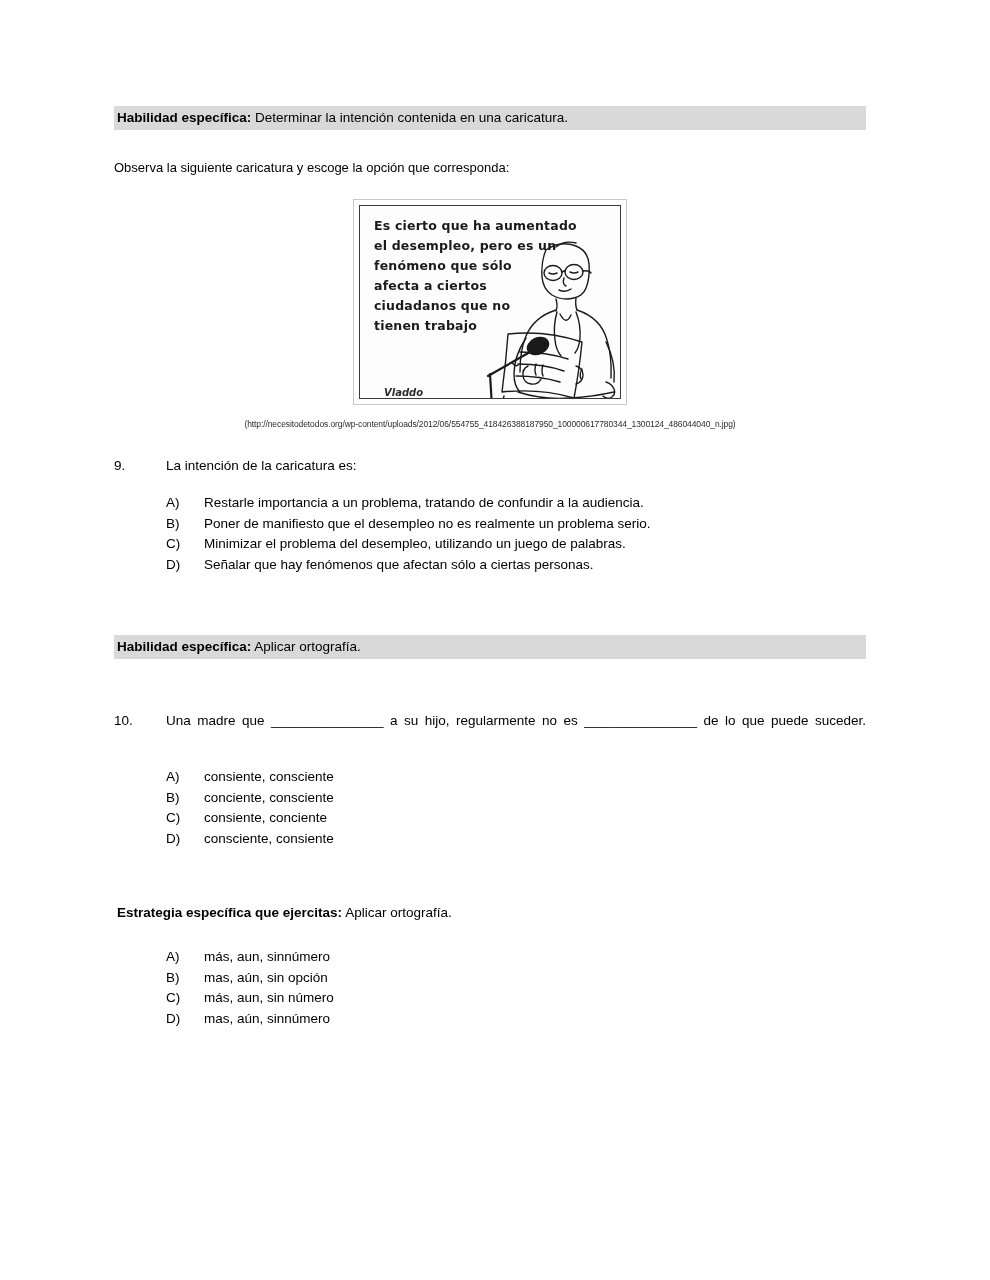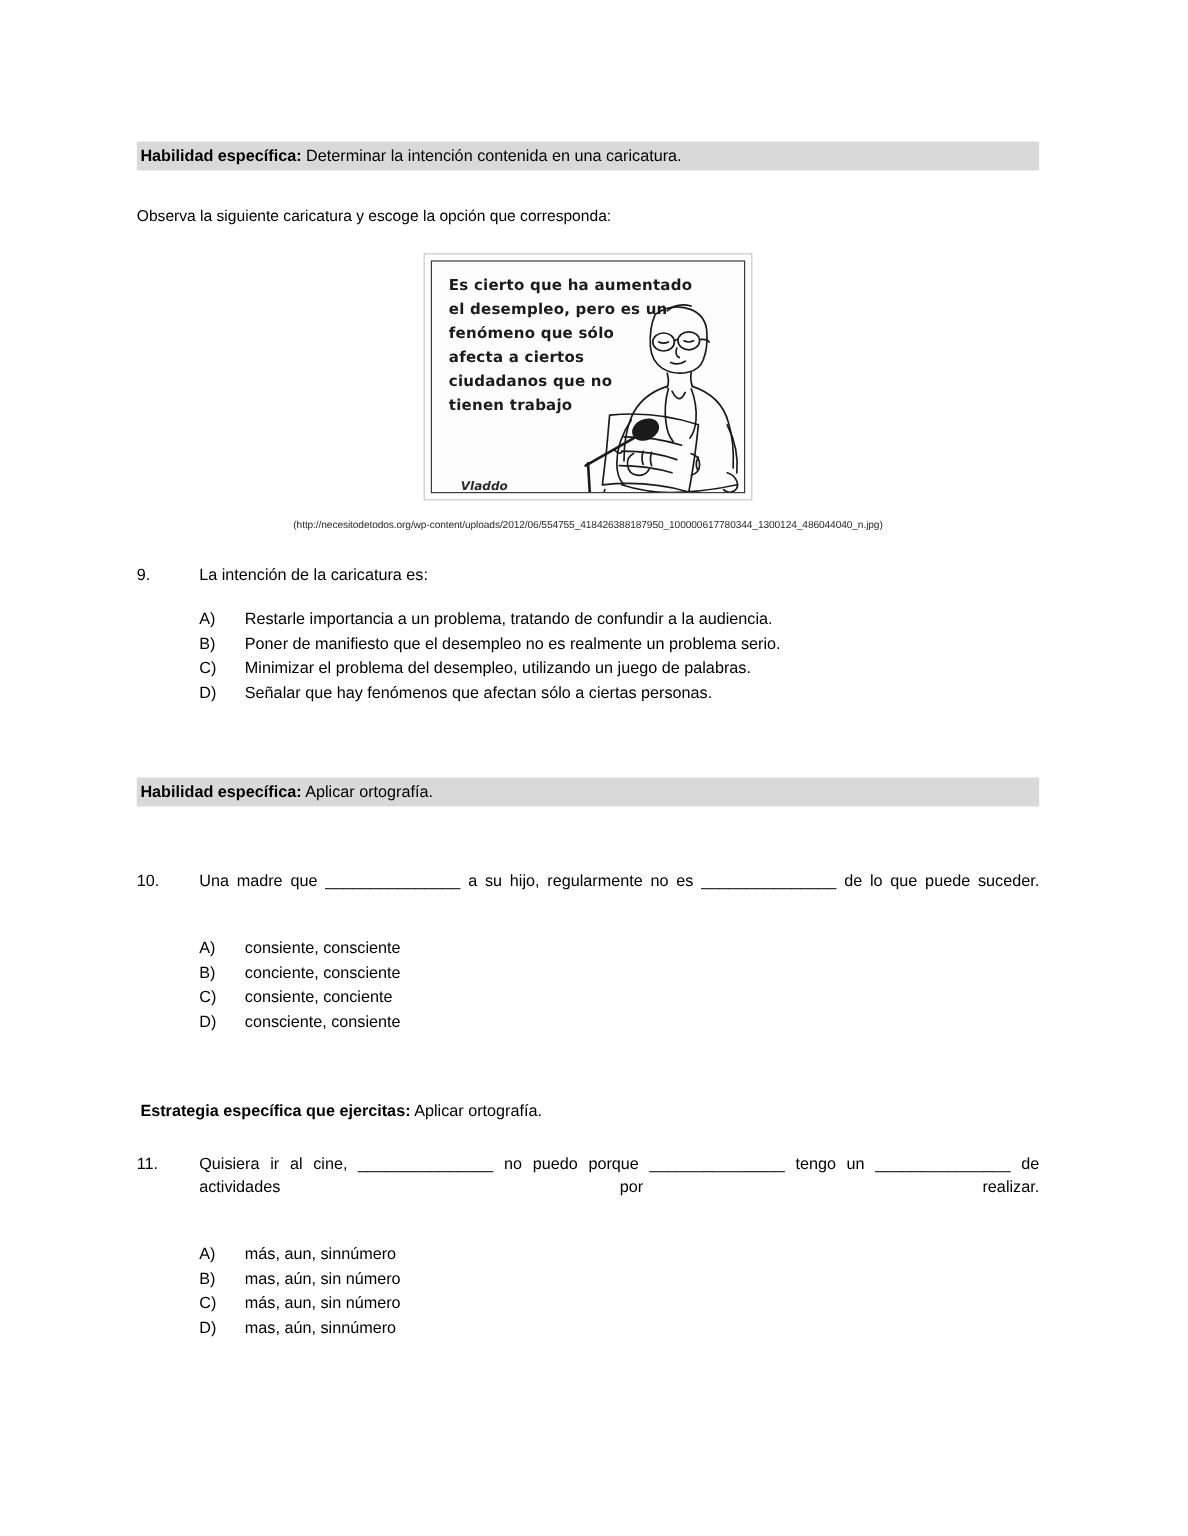--- a/index.html
+++ b/index.html
@@ -18,21 +18,21 @@
     position: relative;
     width: 990px;
     height: 1280px;
     box-sizing: border-box;
     padding: 0;
     overflow: hidden;
   }
   .content {
     position: absolute;
     left: 114px;
-    top: 118px;
+    top: 106px;
     width: 752px;
   }
 
   
   .skill-bar {
     background: #d9d9d9;
     font-size: 13.5px;
     line-height: 19px;
     padding: 2px 3px 3px 3px;
     box-sizing: border-box;
@@ -311,32 +311,28 @@
       </div>
     </div>
 
     <div class="block-gap-md"></div>
 
     <div class="skill-bar plain">
       <span class="skill-label">Estrategia específica que ejercitas:</span><span class="skill-value"> Aplicar ortografía.</span>
     </div>
 
     <div class="question" style="margin-top:22px;">
-      <div class="q-row">
-        <div class="q-num">11.</div>
-        <div class="q-text justified"><span>Quisiera ir al cine, </span><span class="blank">_______________</span><span> no puedo porque </span><span class="blank">_______________</span><span> tengo un </span><span class="blank">_______________</span><span> de actividades por realizar.</span></div>
-      </div>
       <div class="options">
         <div class="option">
           <span class="opt-letter">A)</span>
           <span class="opt-text">más, aun, sinnúmero</span>
         </div>
         <div class="option">
           <span class="opt-letter">B)</span>
-          <span class="opt-text">mas, aún, sin número</span>
+          <span class="opt-text">mas, aún, sin opción</span>
         </div>
         <div class="option">
           <span class="opt-letter">C)</span>
           <span class="opt-text">más, aun, sin número</span>
         </div>
         <div class="option">
           <span class="opt-letter">D)</span>
           <span class="opt-text">mas, aún, sinnúmero</span>
         </div>
       </div>

